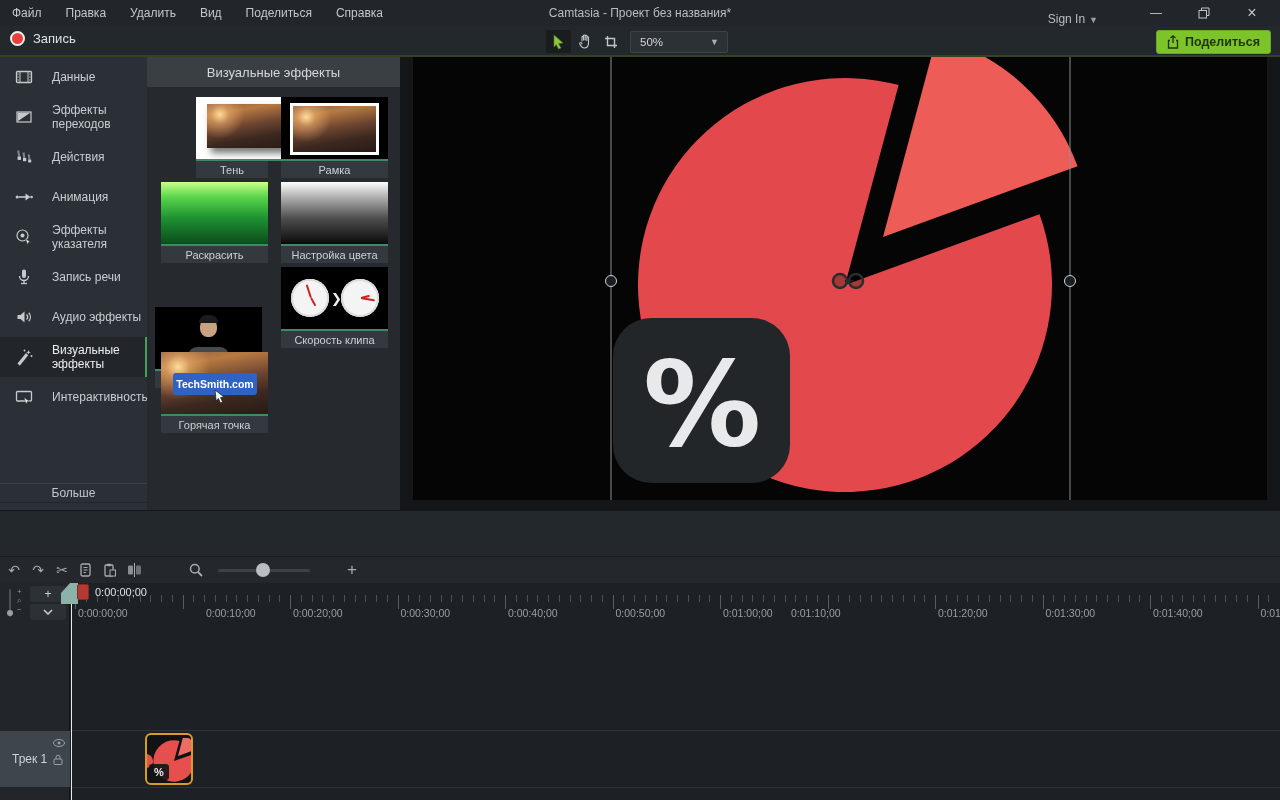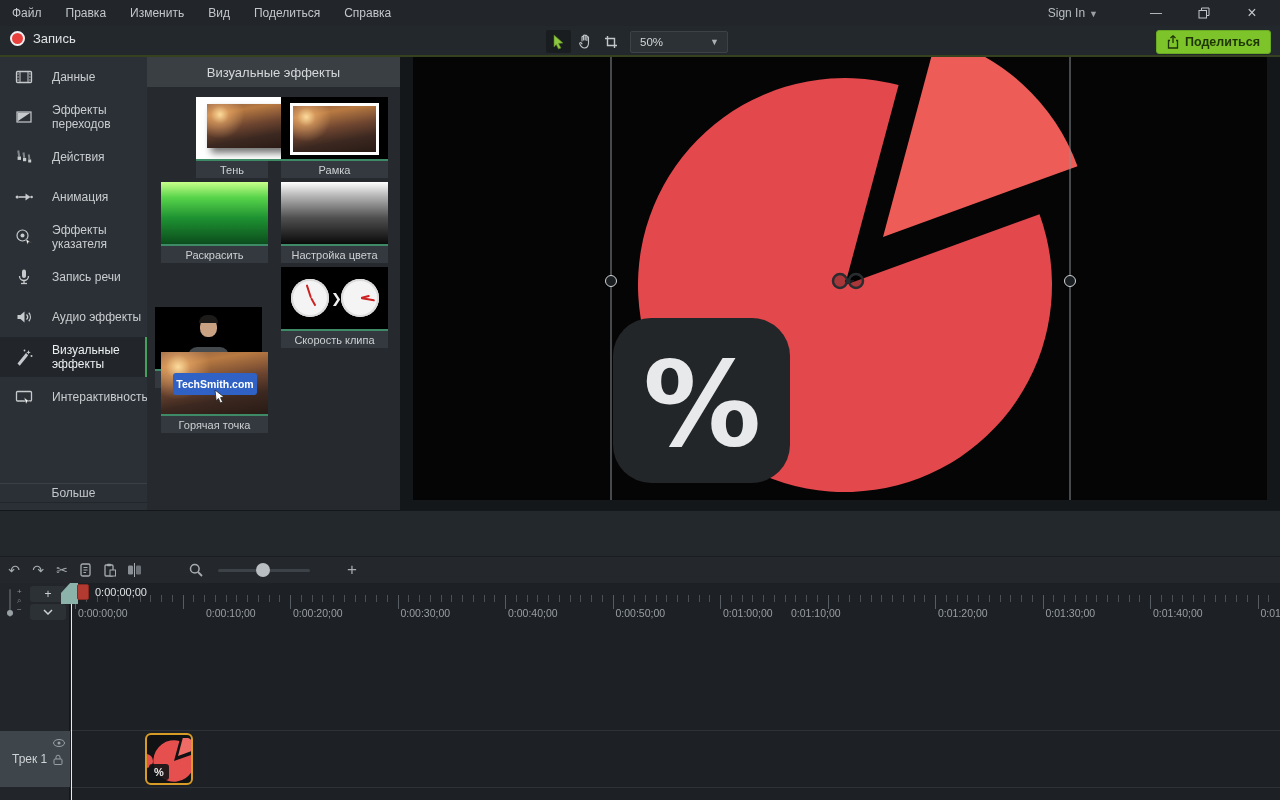--- a/index.html
+++ b/index.html
@@ -5,21 +5,21 @@
   * { margin:0; padding:0; box-sizing:border-box; }
   html,body { background:#101214; }
   body { font-family:"Liberation Sans","DejaVu Sans",sans-serif; }
   .app { position:relative; width:1280px; height:800px; overflow:hidden; background:#1e2226; color:#c9cdd0; font-size:12px; user-select:none; }
 
   
   .menubar { position:absolute; left:0; top:0; width:1280px; height:26px; background:#22262b; display:flex; align-items:center; }
   .menu-left { display:flex; gap:24px; padding-left:12px; color:#c3c7cb; font-size:12px; }
   .menu-item { cursor:default; }
   .win-title { position:absolute; left:0; right:0; text-align:center; color:#b9bec2; font-size:12px; pointer-events:none; }
-  .menu-right { position:absolute; right:8px; top:0; height:26px; display:flex; align-items:center; gap:8px; }
+  .menu-right { position:absolute; right:8px; top:0; height:26px; display:flex; align-items:flex-end; gap:8px; }
   .signin { color:#b9bec2; margin-right:30px; font-size:12px; }
   .signin .caret { font-size:9px; margin-left:4px; color:#9aa0a5; }
   .winbtn { width:40px; height:26px; display:flex; align-items:center; justify-content:center; color:#c3c7cb; }
 
   
   .recordbar { position:absolute; left:0; top:26px; width:1280px; height:31px; background:#23282d; border-bottom:2px solid #36411f; }
   .rec-btn { position:absolute; left:10px; top:5px; display:flex; align-items:center; gap:8px; color:#dfe2e4; font-size:13px; }
   .rec-dot { width:15px; height:15px; border-radius:50%; background:#e8413d; border:2px solid #f0f1f2; }
   .toolgrp { position:absolute; left:546px; top:4px; display:flex; gap:1px; }
   .toolbtn { width:25px; height:23px; display:flex; align-items:center; justify-content:center; border-radius:2px; color:#c3c7ca; }
@@ -93,25 +93,26 @@
 </style>
 </head>
 <body>
 
 <div class="app">
 
   <div class="menubar">
     <div class="menu-left" id="menu-mount">
         <div class="menu-item">Файл</div>
         <div class="menu-item">Правка</div>
-        <div class="menu-item">Изменить</div>
+        <div class="menu-item">Удалить</div>
         <div class="menu-item">Вид</div>
         <div class="menu-item">Поделиться</div>
         <div class="menu-item">Справка</div>
       </div>
+    <div class="win-title">Camtasia - Проект без названия*</div>
     <div class="menu-right">
       <div class="signin"><span>Sign In</span><span class="caret">▼</span></div>
       <div class="winbtn">—</div>
       <div class="winbtn">
         <svg width="12" height="12" viewBox="0 0 12 12">
             <rect x="1" y="3.5" width="7.5" height="7.5" fill="none" stroke="#c3c7cb"></rect>
             <path d="M3.5 3.5V1h7.5v7.5H8.5" fill="none" stroke="#c3c7cb"></path>
           </svg>
       </div>
       <div class="winbtn" style="font-size:16px;">×</div>

